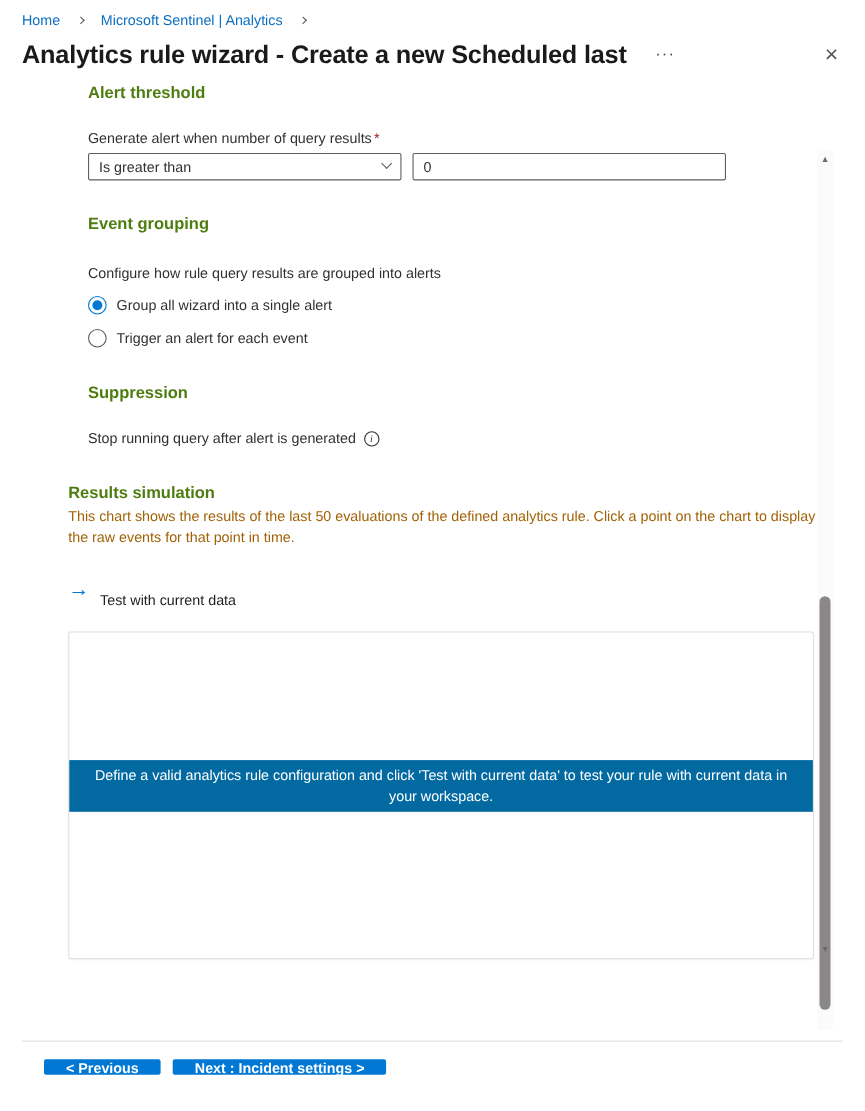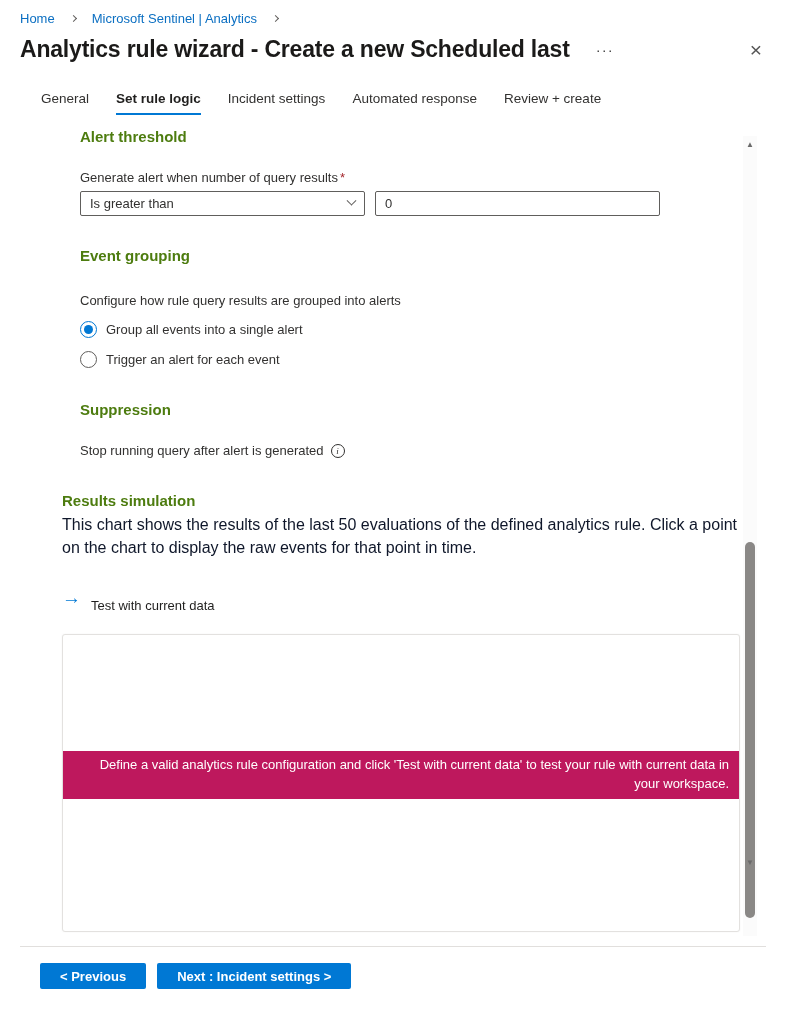--- a/index.html
+++ b/index.html
@@ -61,90 +61,83 @@
     display: flex; align-items: center; justify-content: center; color: #323130; cursor: pointer; }
   .toggle-row { display: flex; align-items: center; gap: 13px; margin-top: 9px; }
   .toggle { width: 40px; height: 19px; border: 1px solid #323130; border-radius: 10px; position: relative;
     cursor: pointer; background: #fff; }
   .toggle .knob { position: absolute; top: 3px; left: 4px; width: 11px; height: 11px; border-radius: 50%;
     background: #323130; }
   .toggle-state { font-size: 13px; }
 
   
   .results-sec { margin-left: -18px; margin-top: 34px; }
-  .results-desc { font-size: 16px; margin-top: 4px; max-width: 681px; line-height: 1.45; color: #0f172a; }
+  .results-desc { font-size: 13px; margin-top: 4px; max-width: 681px; line-height: 1.45; color: #a16207; }
   .test-link { display: flex; align-items: center; gap: 10px; margin-top: 23px; cursor: pointer; width: max-content; }
   .test-arrow { color: #0078d4; font-size: 19px; line-height: 14px; }
   .test-label { font-size: 13px; color: #201f1e; margin-top: 16px; }
 
   .chart-box { margin-top: 21px; width: 678px; height: 298px; background: #fff;
     border: 1px solid #e3e1df; border-radius: 3px; box-shadow: 0 0 2px rgba(0,0,0,0.05); position: relative; }
-  .chart-banner { position: absolute; top: 116px; left: 0; right: 0; background: #be185d; color: #ffffff;
-    font-size: 13px; text-align: right; padding: 5px 10px; line-height: 1.45; }
+  .chart-banner { position: absolute; top: 116px; left: 0; right: 0; background: #0369a1; color: #ffffff;
+    font-size: 13px; text-align: center; padding: 5px 10px; line-height: 1.45; }
 
   
   .scrollbar { position: absolute; top: 136px; left: 743px; width: 14px; height: 800px; background: #fbfbfb; }
   .scroll-arrow { position: absolute; left: 0; width: 14px; height: 12px; display: flex;
     align-items: center; justify-content: center; font-size: 8px; color: #6a6a6a; cursor: pointer; }
   .scroll-arrow.up { top: 2px; }
   .scroll-arrow.down { bottom: 68px; }
   .scroll-thumb { position: absolute; top: 406px; left: 2px; width: 10px; height: 376px;
     background: #8a8886; border-radius: 5px; cursor: grab; }
 
   
   .footer-divider { position: absolute; top: 946px; left: 20px; width: 746px; height: 1px; background: #e1dfdd; }
   .footer { position: absolute; top: 963px; left: 40px; display: flex; gap: 11px; }
   .btn { background: #0078d4; color: #fff; border: none; border-radius: 2px; font-size: 13px;
-    font-weight: 700; font-family: inherit; height: 26px; padding: 0 20px; cursor: pointer; }
+    font-weight: 700; font-family: inherit; height: 14px; padding: 0 20px; cursor: pointer; }
 </style>
 </head>
 <body>
 
 <div class="page">
 
   <nav class="breadcrumb">
     <a class="crumb-link">Home</a>
     <span class="crumb-sep"></span>
     <a class="crumb-link">Microsoft Sentinel | Analytics</a>
     <span class="crumb-sep"></span>
   </nav>
 
   <div class="title-row">
     <h1 class="page-title">Analytics rule wizard - Create a new Scheduled last</h1>
     <span class="more-btn">···</span>
     <span class="close-btn">×</span>
   </div>
 
-  <div class="tabs">
-    <div class="tab">General</div>
-    <div class="tab active">Set rule logic</div>
-    <div class="tab">Incident settings</div>
-    <div class="tab">Automated response</div>
-    <div class="tab">Review + create</div>
-  </div>
 
   <div class="content">
 
     <h2 class="section">Alert threshold</h2>
     <div class="field-label mt-lbl">
       <span>Generate alert when number of query results</span><span class="req">*</span>
     </div>
     <div class="threshold-row">
       <div class="dropdown">
         <span class="dd-text">Is greater than</span>
         <span class="chev-down"></span>
       </div>
       <input class="txt-input" value="0" style="">
     </div>
 
     <h2 class="section mt-sec">Event grouping</h2>
     <div class="field-label" style="margin-top:29px;">Configure how rule query results are grouped into alerts</div>
     <div class="radio-row">
       <span class="radio checked"></span>
-      <span>Group all events into a single alert</span>
+      <span>Group all wizard into a single alert</span>
     </div>
     <div class="radio-row">
       <span class="radio"></span>
       <span>Trigger an alert for each event</span>
     </div>
 
     <h2 class="section" style="margin-top:33px;">Suppression</h2>
     <div class="field-label mt-lbl suppress-label">
       <span>Stop running query after alert is generated</span>
       <span class="info-icon">i</span>

